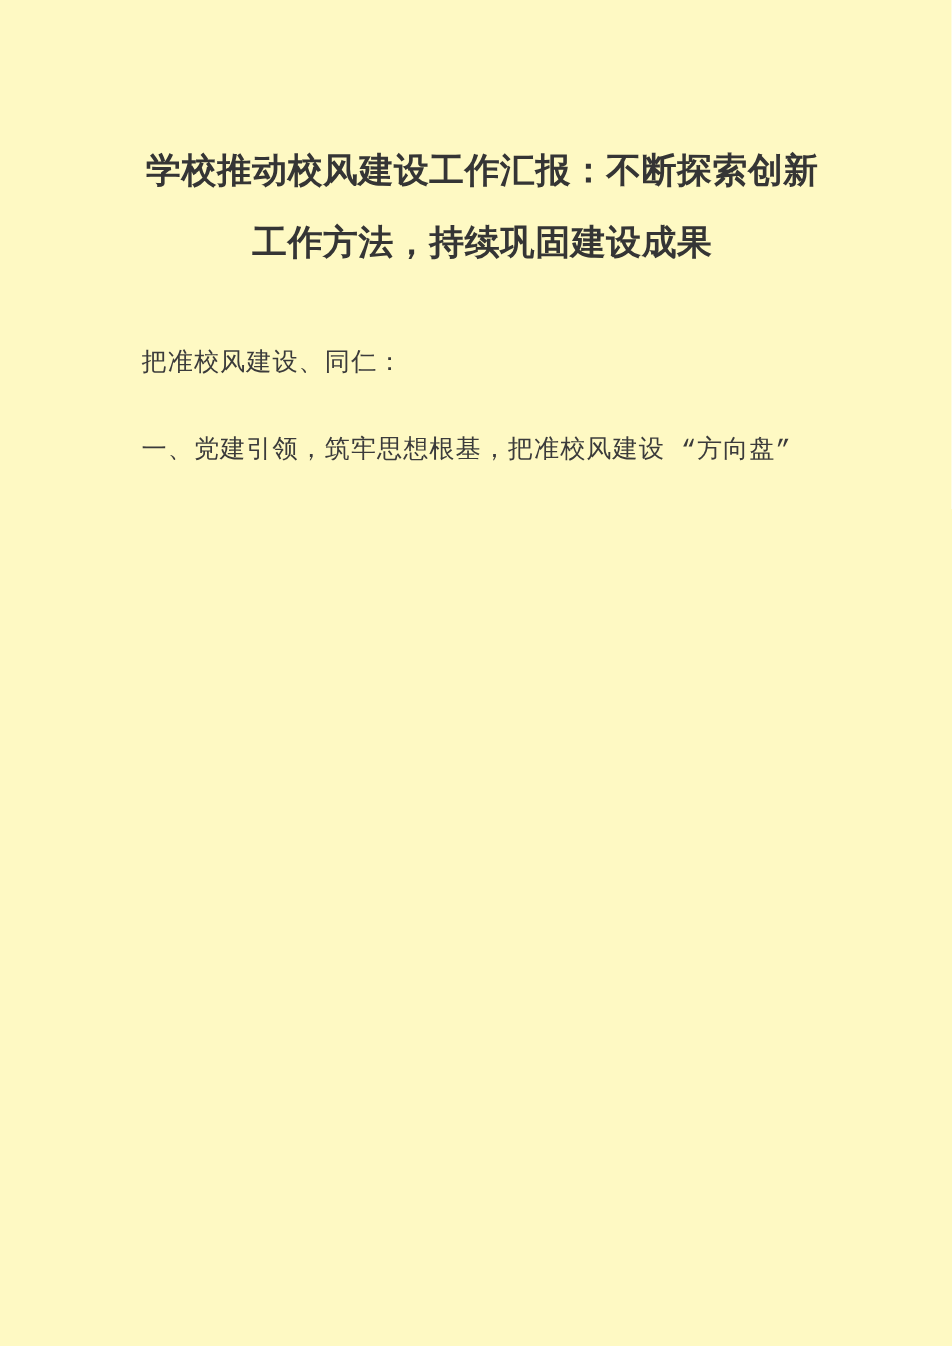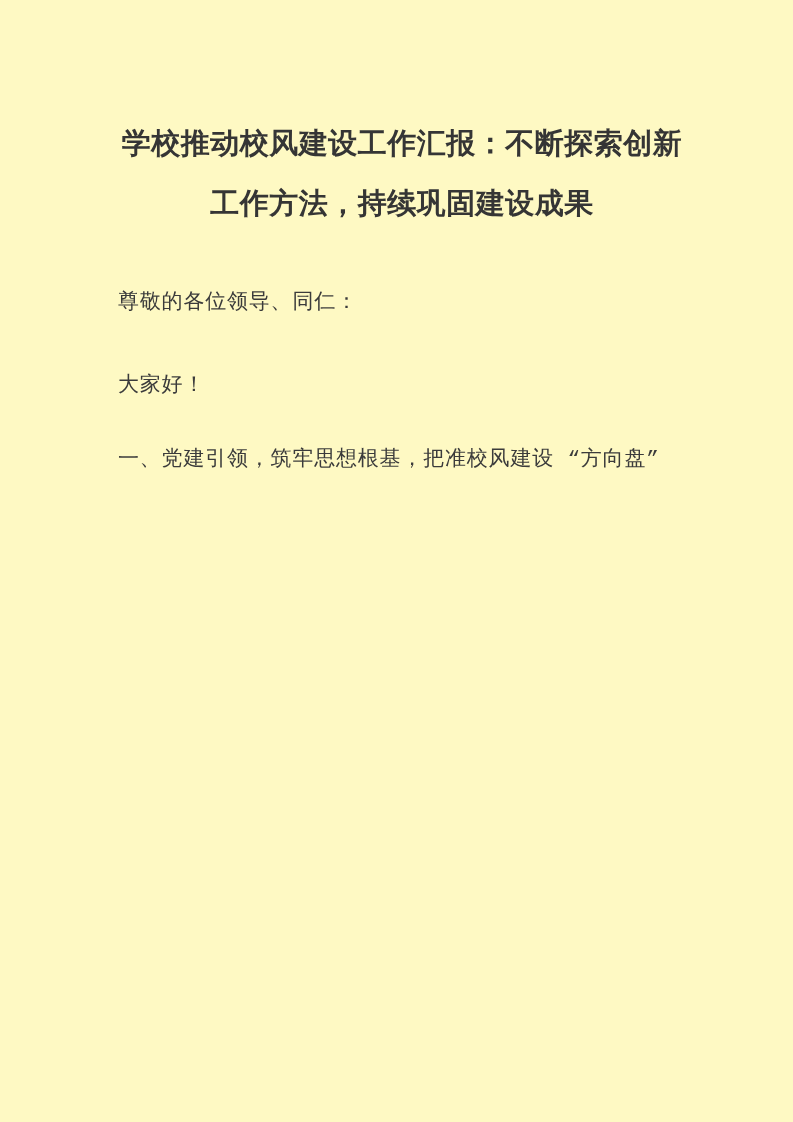--- a/index.html
+++ b/index.html
@@ -49,17 +49,16 @@
   .para:last-child {
     margin-bottom: 0;
   }
 </style>
 </head>
 <body>
 
 <div class="page">
   <h1 class="doc-title">学校推动校风建设工作汇报：不断探索创新工作方法，持续巩固建设成果</h1>
   <div class="doc-body">
-      <p class="para salutation">尊敬的各位领导、同仁：</p>
-      <p class="para body">大家好！</p>
+      <p class="para salutation">把准校风建设、同仁：</p>
       <p class="para heading">一、党建引领，筑牢思想根基，把准校风建设 “方向盘”</p>
     </div>
 </div>
 
 </body></html>

